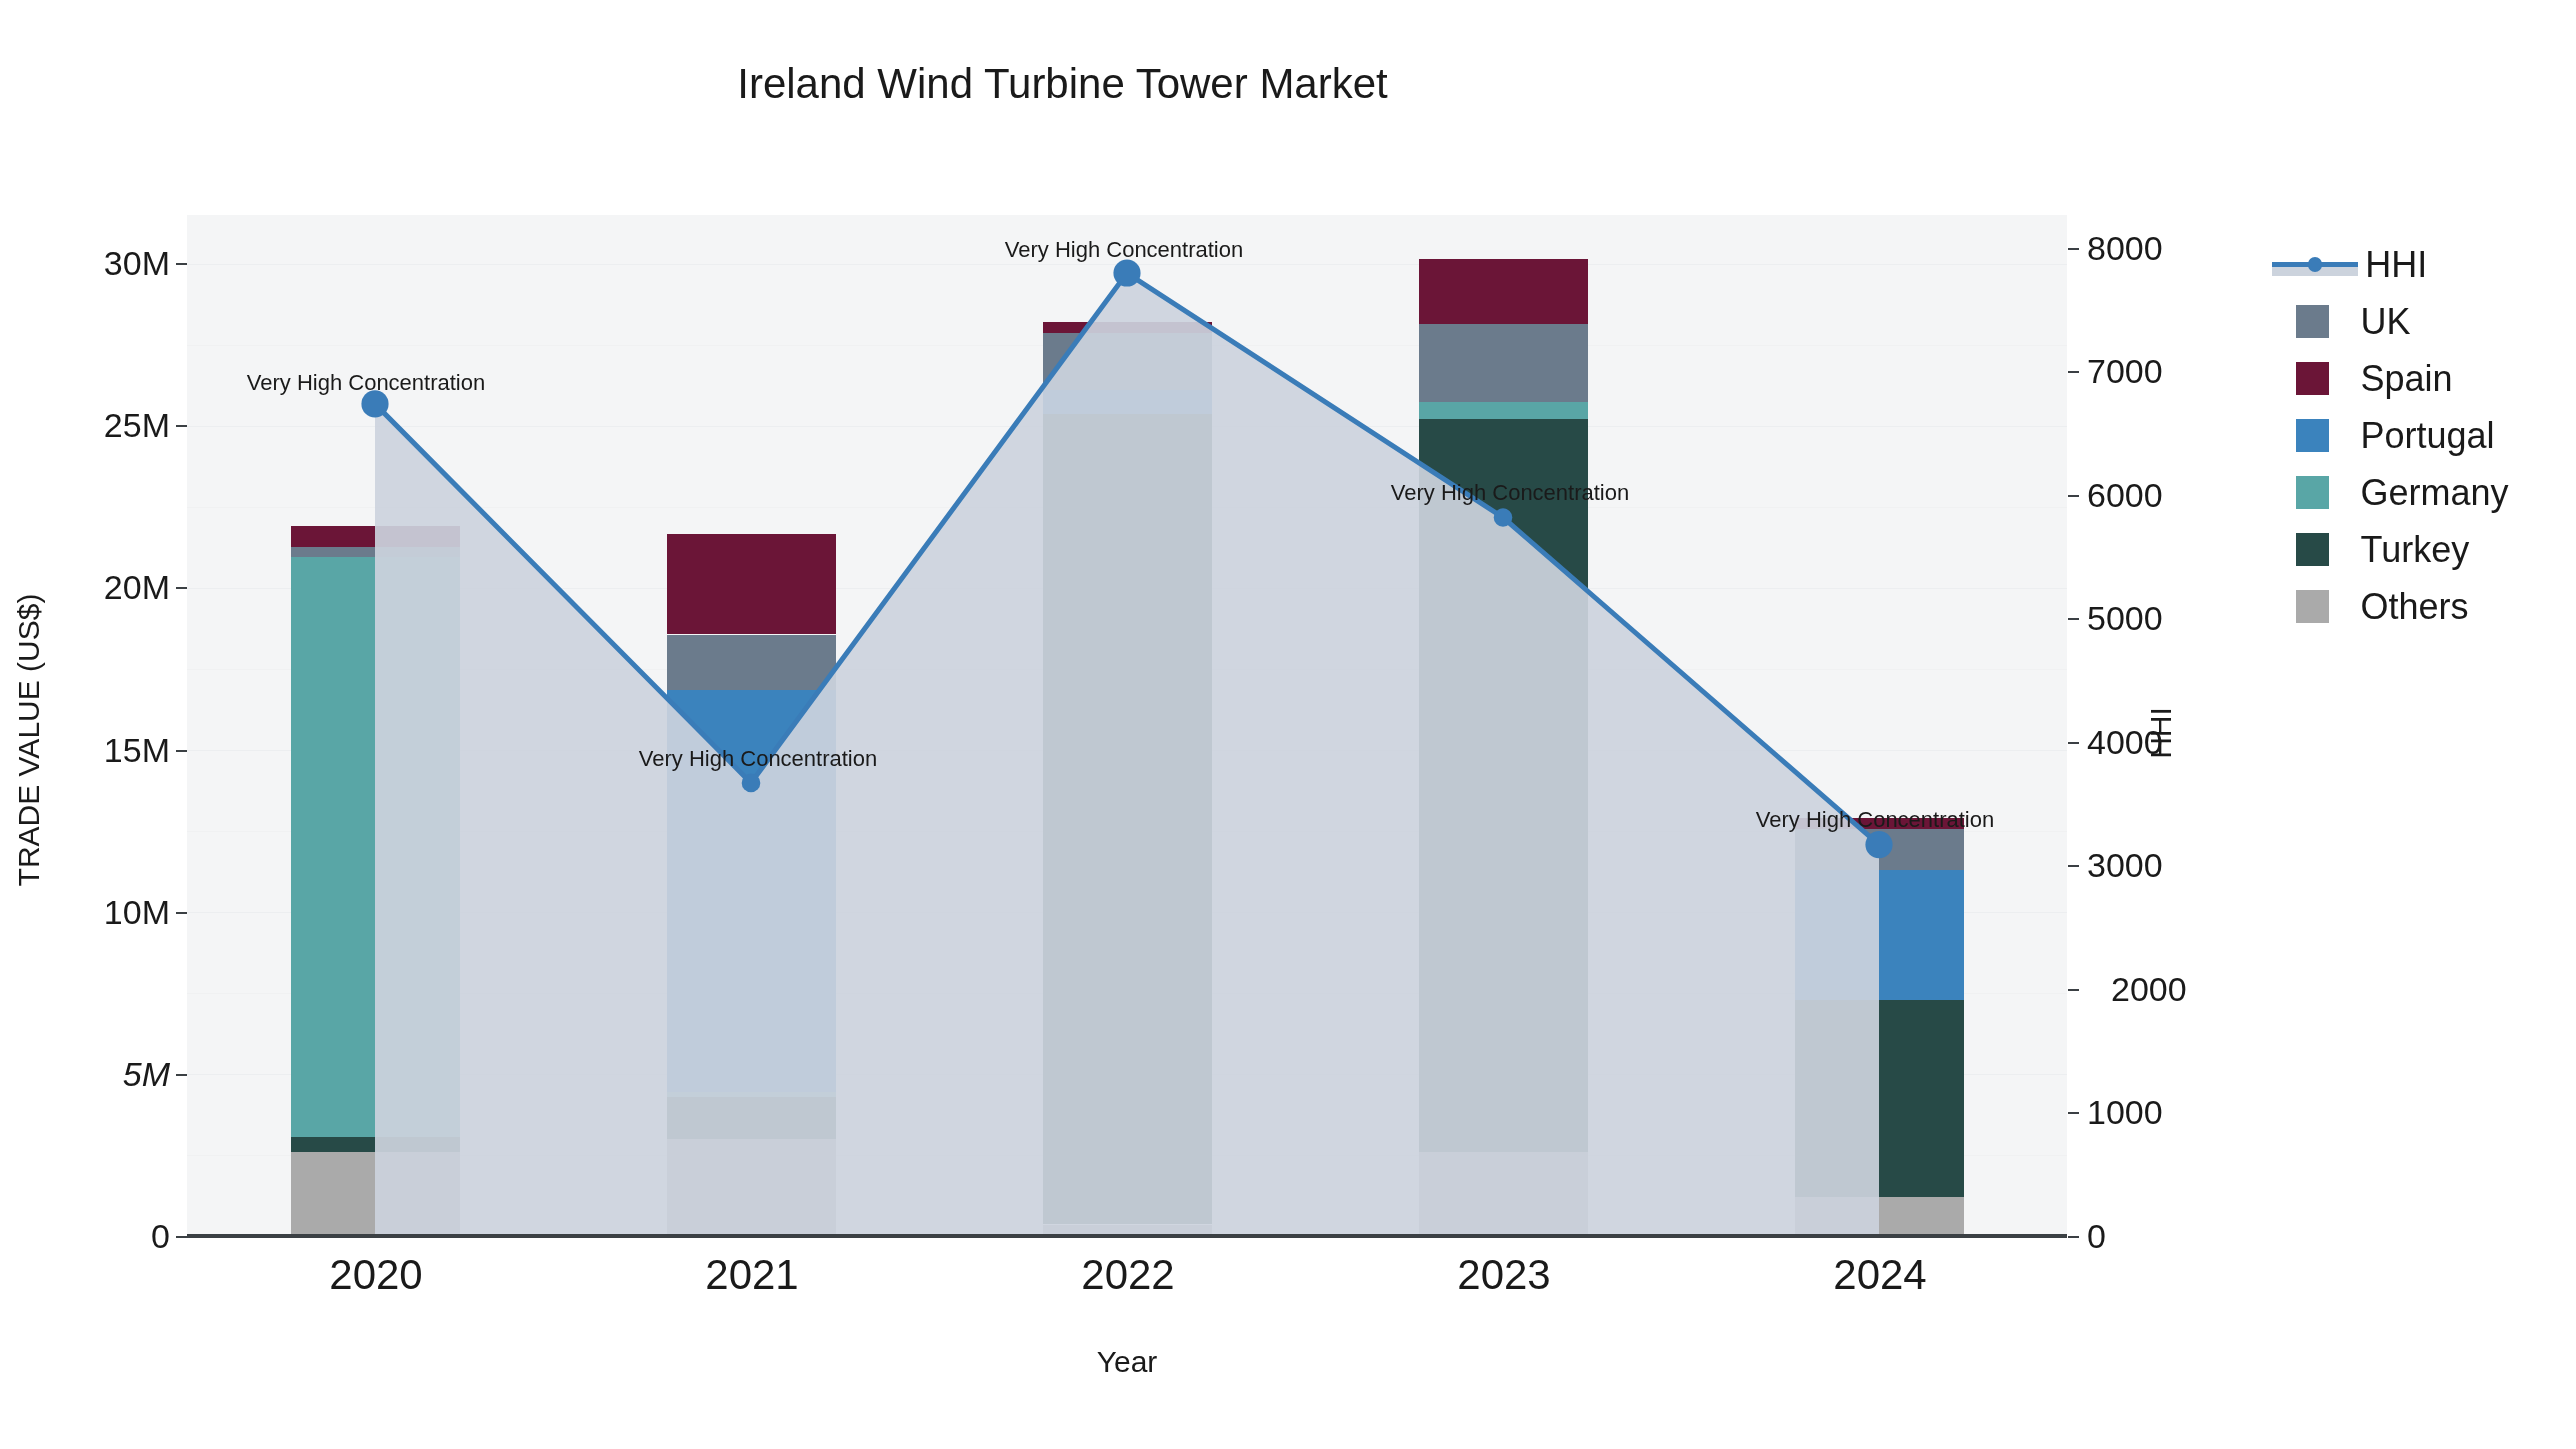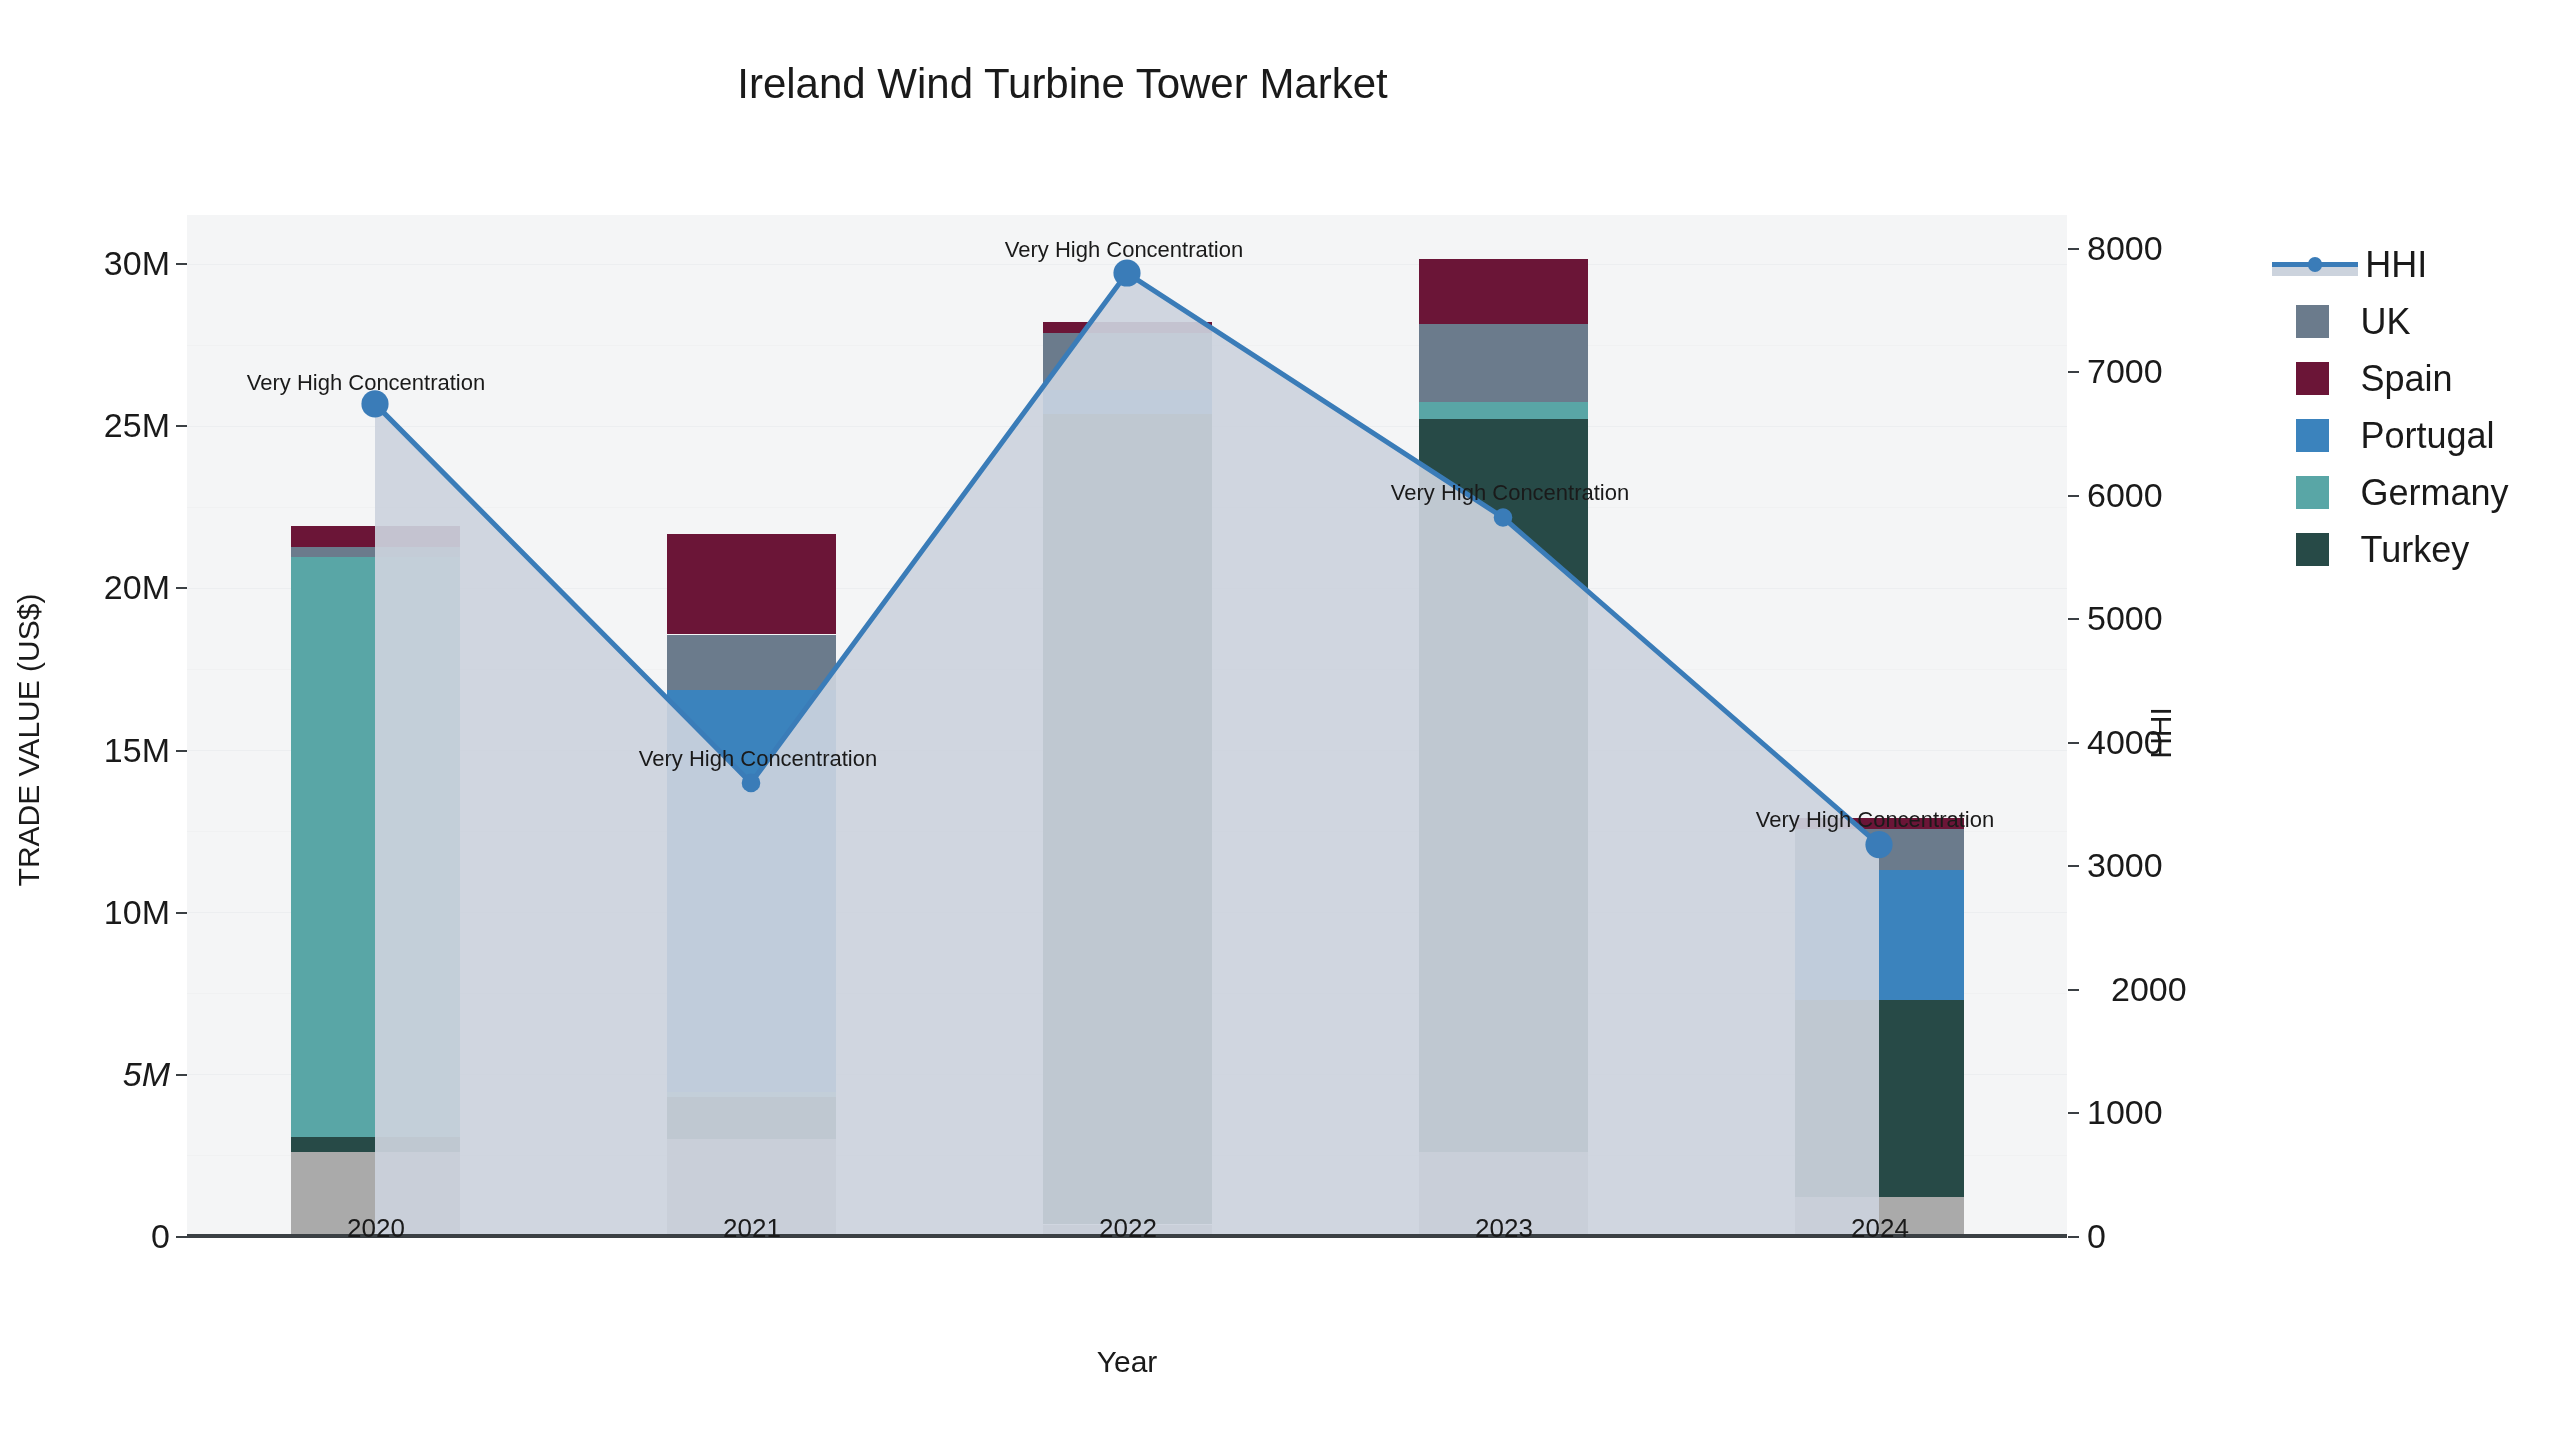--- a/index.html
+++ b/index.html
@@ -37,21 +37,21 @@
 
   
   .annot{
     position:absolute;color:#1a1a1a;font-size:22px;white-space:nowrap;
     transform:translateX(-50%);
   }
 
   
   #xaxis-line{position:absolute;left:187px;top:1234px;width:1880px;height:3.6px;background:#3b4044;}
   .xtick-label{
-    position:absolute;top:1213px;font-size:26px;color:#1a1a1a;
+    position:absolute;top:1251px;font-size:42px;color:#1a1a1a;
     transform:translateX(-50%);white-space:nowrap;
   }
   .xaxis-title{
     position:absolute;left:187px;width:1880px;top:1345px;text-align:center;
     font-size:30px;color:#1a1a1a;
   }
   .yleft-tick{position:absolute;font-size:34px;color:#1a1a1a;
     transform:translateY(-50%);white-space:nowrap;text-align:right;}
   .yright-tick{position:absolute;left:2087px;font-size:34px;color:#1a1a1a;
     transform:translateY(-50%);white-space:nowrap;}
@@ -242,16 +242,20 @@
         <span class="legend-label">Portugal</span>
       </div>
       <div class="legend-row">
         <div class="legend-swatch" style="background: rgb(89, 166, 166);"></div>
         <span class="legend-label">Germany</span>
       </div>
       <div class="legend-row">
         <div class="legend-swatch" style="background: rgb(39, 74, 71);"></div>
         <span class="legend-label">Turkey</span>
       </div>
+      <div class="legend-row">
+        <div class="legend-swatch" style="background: rgb(170, 170, 170);"></div>
+        <span class="legend-label">Others</span>
+      </div>
     </div>
 
 </div>
 
 
 </body></html>

